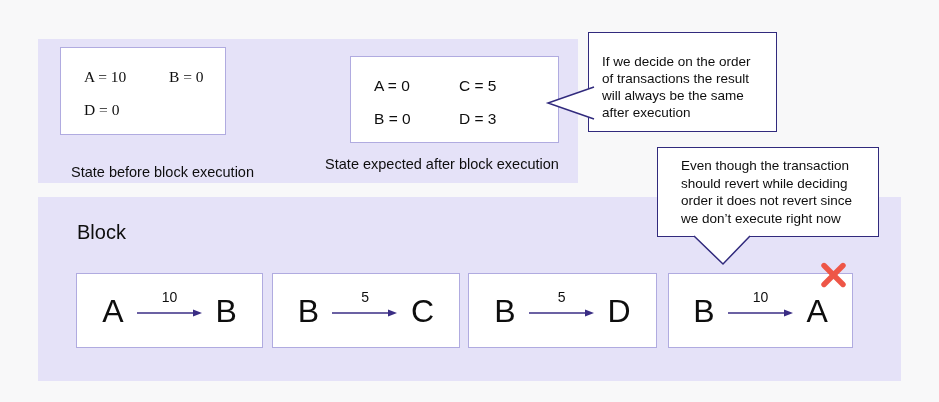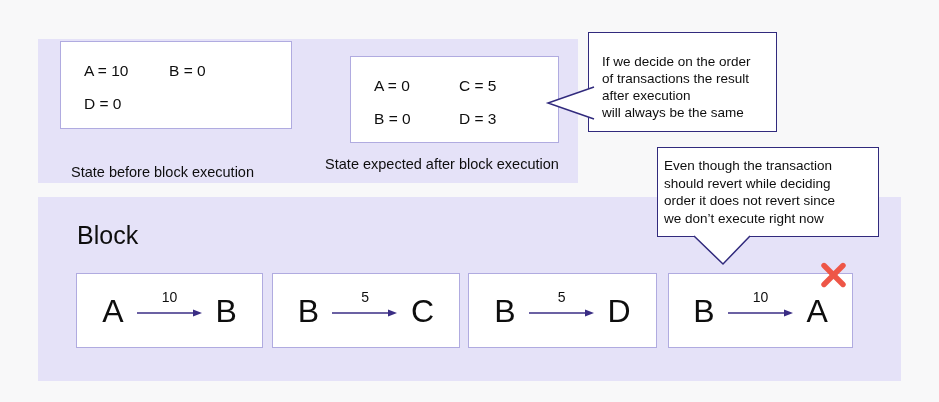--- a/index.html
+++ b/index.html
@@ -14,21 +14,21 @@
   .panel { position: absolute; background: #e5e2f8; }
   #top-panel   { left: 38px; top: 39px;  width: 540px; height: 144px; }
   #block-panel { left: 38px; top: 197px; width: 863px; height: 184px; }
 
   .state-box {
     position: absolute;
     background: #ffffff;
     border: 1px solid #b0abe0;
     box-sizing: border-box;
   }
-  #state-box-before { left: 60px;  top: 41px; width: 232px; height: 88px; }
+  #state-box-before { left: 60px;  top: 47px; width: 166px; height: 88px; font-family: Liberation Serif, serif; }
   #state-box-after  { left: 350px; top: 56px; width: 209px; height: 87px; }
 
   .state-grid {
     display: grid;
     grid-template-columns: 85px auto;
     row-gap: 15px;
     padding: 20px 0 0 23px;
     font-size: 15.5px;
   }
   .state-caption {
@@ -42,31 +42,31 @@
 
   .bubble {
     position: absolute;
     background: #ffffff;
     border: 1.5px solid #312a7d;
     box-sizing: border-box;
     font-size: 13.5px;
     z-index: 5;
   }
   #bubble-order  { left: 588px; top: 32px;  width: 189px; height: 100px; padding: 20px 0 0 13px; line-height: 17px; }
-  #bubble-revert { left: 657px; top: 147px; width: 222px; height: 90px;  padding: 9px 0 0 6px;  line-height: 17.5px; }
+  #bubble-revert { left: 657px; top: 147px; width: 222px; height: 90px;  padding: 9px 0 0 23px;  line-height: 17.5px; }
   .bubble-line { white-space: nowrap; }
 
   .bubble-tail { position: absolute; z-index: 6; overflow: visible; }
   #tail-left { left: 544px; top: 84px; }
   #tail-down { left: 689px; top: 234px; }
 
   #block-title {
     position: absolute;
     left: 77px; top: 221px;
-    font-size: 25px;
+    font-size: 20px;
   }
 
   .tx-box {
     position: absolute;
     top: 273px; height: 75px;
     background: #ffffff;
     border: 1px solid #b0abe0;
     box-sizing: border-box;
     display: flex;
     align-items: center;
@@ -165,22 +165,22 @@
 </div>
 
 <svg id="x-mark" width="28" height="26" viewBox="0 0 28 26">
   <line x1="5" y1="3.5" x2="24" y2="22.5" stroke="#ee5647" stroke-width="5.4" stroke-linecap="round"></line>
   <line x1="24" y1="3.5" x2="5" y2="22.5" stroke="#ee5647" stroke-width="5.4" stroke-linecap="round"></line>
 </svg>
 
 <div class="bubble" id="bubble-order">
   <div class="bubble-line">If we decide on the order</div>
   <div class="bubble-line">of transactions the result</div>
+  <div class="bubble-line">will always be the same</div>
   <div class="bubble-line">after execution</div>
-  <div class="bubble-line">will always be the same</div>
 </div>
 <svg class="bubble-tail" id="tail-left" width="52" height="40" viewBox="0 0 52 40">
   <path d="M50 3 L4 19 L50 35" fill="#ffffff" stroke="#312a7d" stroke-width="1.5"></path>
 </svg>
 
 <div class="bubble" id="bubble-revert">
   <div class="bubble-line">Even though the transaction</div>
   <div class="bubble-line">should revert while deciding</div>
   <div class="bubble-line">order it does not revert since</div>
   <div class="bubble-line">we don’t execute right now</div>

